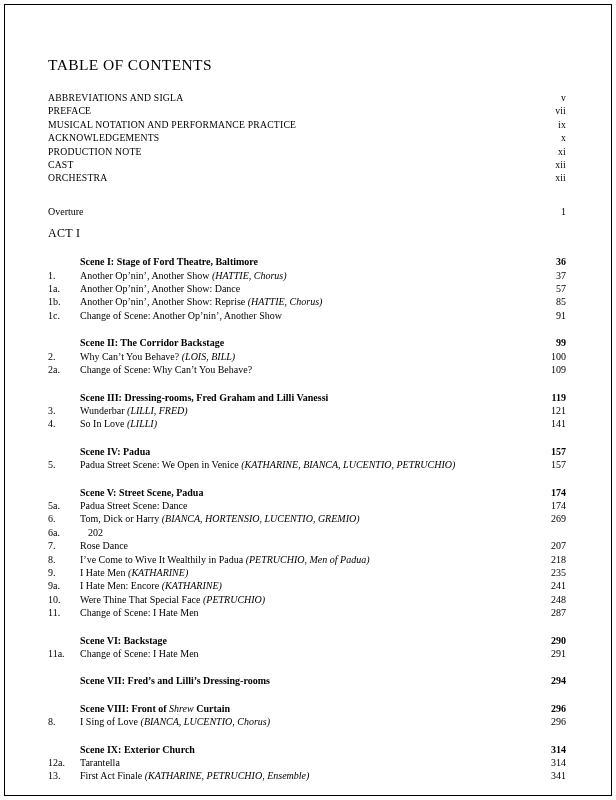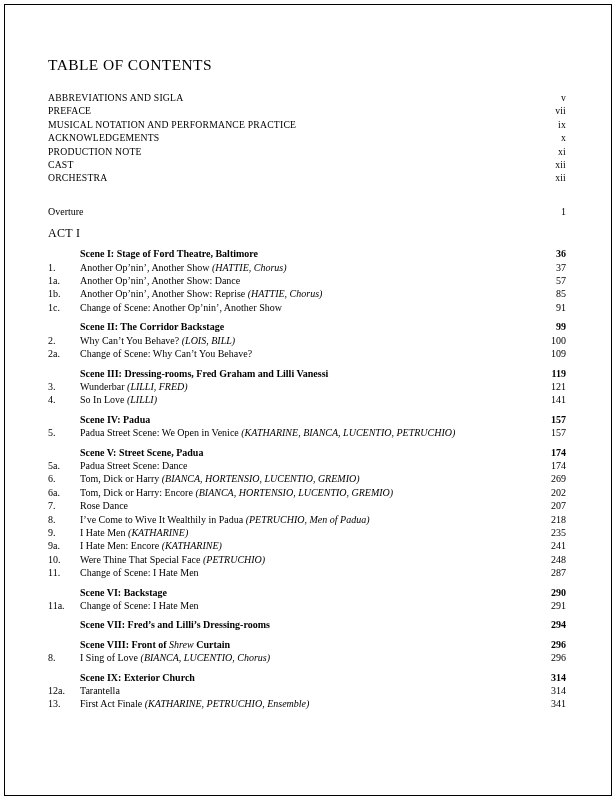--- a/index.html
+++ b/index.html
@@ -35,21 +35,21 @@
   .row .ttl   { flex:1 1 auto; min-width:0; }
   .row .pg    { flex:none; text-align:right; padding-left:8px; }
   .row.fm     { font-size:9.7px; letter-spacing:0.2px; }
   .row.overture { margin-top:20px; }
   .act {
     font-size:12px;
     line-height:16px;
     letter-spacing:0.3px;
     margin-top:7px;
   }
-  .row.scene { font-weight:bold; margin-top:6px; }
+  .row.scene { font-weight:bold; margin-top:14px; }
   .row.scene .pg { font-weight:bold; }
   i { }
   .row.scene i { font-style:italic; font-weight:normal; }
 </style>
 </head>
 <body>
 
 <div class="frame"></div>
 
 <div class="content">
@@ -170,21 +170,20 @@
         <span class="ttl"><span>Padua Street Scene: Dance</span></span>
         <span class="pg">174</span>
       </div>
       <div class="row item">
         <span class="num">6.</span>
         <span class="ttl"><span>Tom, Dick or Harry </span><i>(BIANCA, HORTENSIO, LUCENTIO, GREMIO)</i></span>
         <span class="pg">269</span>
       </div>
       <div class="row item">
         <span class="num">6a.</span>
-        <span class="ttl"><span>Tom, Dick or Harry: Encore </span><i>(BIANCA, HORTENSIO, LUCENTIO, GREMIO)</i></span>
         <span class="pg">202</span>
       </div>
       <div class="row item">
         <span class="num">7.</span>
         <span class="ttl"><span>Rose Dance</span></span>
         <span class="pg">207</span>
       </div>
       <div class="row item">
         <span class="num">8.</span>
         <span class="ttl"><span>I’ve Come to Wive It Wealthily in Padua </span><i>(PETRUCHIO, Men of Padua)</i></span>

